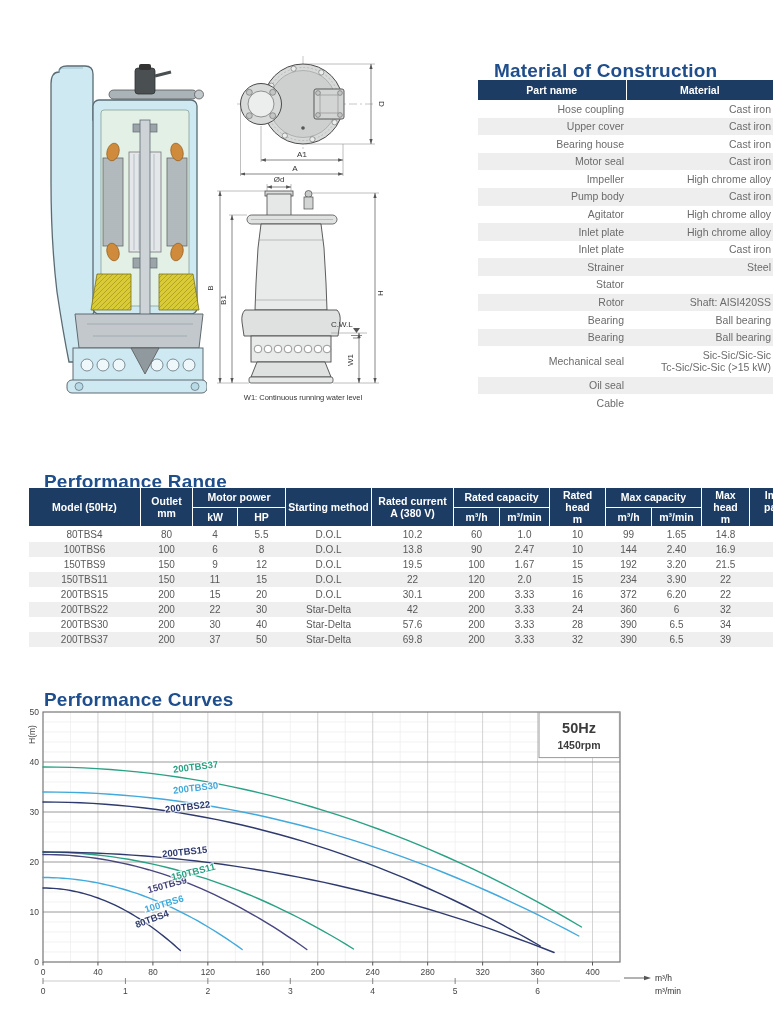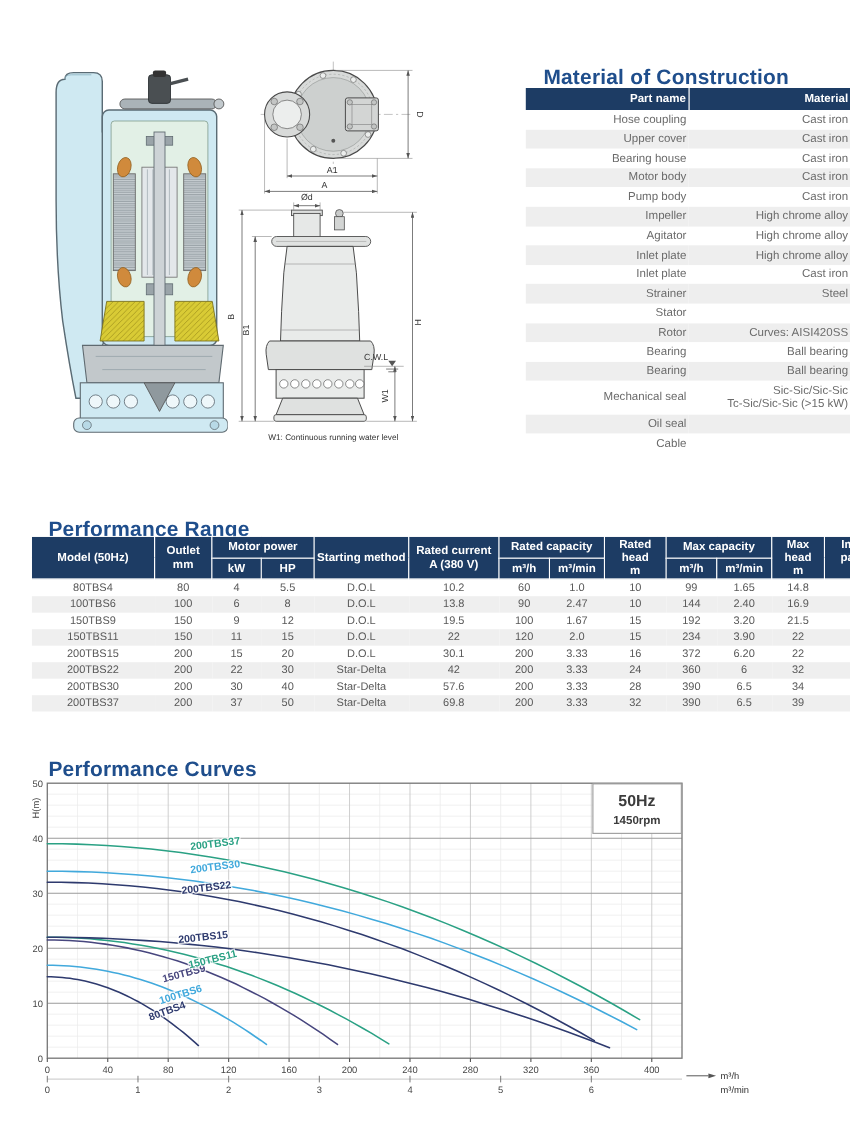--- a/index.html
+++ b/index.html
@@ -2,21 +2,21 @@
 <html><head>
 <meta charset="utf-8">
 <style>
   html,body{margin:0;padding:0;}
   body{width:773px;height:1024px;background:#ffffff;font-family:"Liberation Sans",sans-serif;position:relative;overflow:hidden;}
   .abs{position:absolute;}
   .section-title{font-size:19px;font-weight:bold;color:#1f4e8c;margin:16px;letter-spacing:.2px;}
 
   
   .mat-table{border-collapse:collapse;width:295px;font-size:10.5px;color:#6b6b6b;}
-  .mat-table th{background:#1d3c64;color:#fff;font-weight:bold;font-size:10.5px;padding:4px 2px;border-right:1px solid #fff;text-align:right;}
+  .mat-table th{background:#1d3c64;color:#fff;font-weight:bold;font-size:10.5px;padding:4px 2px;border-right:1px solid #fff;text-align:center;}
   .mat-table th:last-child{border-right:none;}
   .mat-table td{text-align:right;padding:2.5px 2px;white-space:pre-line;line-height:1.2;}
   .mat-table tbody tr:nth-child(even){background:#eeeeee;}
 
   
   .pr-wrap{width:745px;overflow:hidden;}
   .pr-table{border-collapse:collapse;table-layout:fixed;width:792px;font-size:10px;color:#595959;}
   .pr-table th{background:#1d3c64;color:#fff;font-size:10.5px;font-weight:bold;border:1px solid #fff;padding:1px 2px;white-space:pre-line;line-height:1.15;text-align:center;vertical-align:middle;}
   .pr-table td{text-align:center;padding:2px 1px;}
   .pr-table tbody tr:nth-child(even){background:#efefef;}
@@ -238,32 +238,32 @@
         </tr>
         <tr>
           <td>Upper cover</td>
           <td>Cast iron</td>
         </tr>
         <tr>
           <td>Bearing house</td>
           <td>Cast iron</td>
         </tr>
         <tr>
-          <td>Motor body</td>
+          <td>Motor seal</td>
           <td>Cast iron</td>
+        </tr>
+        <tr>
+          <td>Impeller</td>
+          <td>High chrome alloy</td>
         </tr>
         <tr>
           <td>Pump body</td>
           <td>Cast iron</td>
         </tr>
         <tr>
-          <td>Impeller</td>
-          <td>High chrome alloy</td>
-        </tr>
-        <tr>
           <td>Agitator</td>
           <td>High chrome alloy</td>
         </tr>
         <tr>
           <td>Inlet plate</td>
           <td>High chrome alloy</td>
         </tr>
         <tr>
           <td>Inlet plate</td>
           <td>Cast iron</td>
@@ -271,21 +271,21 @@
         <tr>
           <td>Strainer</td>
           <td>Steel</td>
         </tr>
         <tr>
           <td>Stator</td>
           <td></td>
         </tr>
         <tr>
           <td>Rotor</td>
-          <td>Curves: AISI420SS</td>
+          <td>Shaft: AISI420SS</td>
         </tr>
         <tr>
           <td>Bearing</td>
           <td>Ball bearing</td>
         </tr>
         <tr>
           <td>Bearing</td>
           <td>Ball bearing</td>
         </tr>
         <tr>

